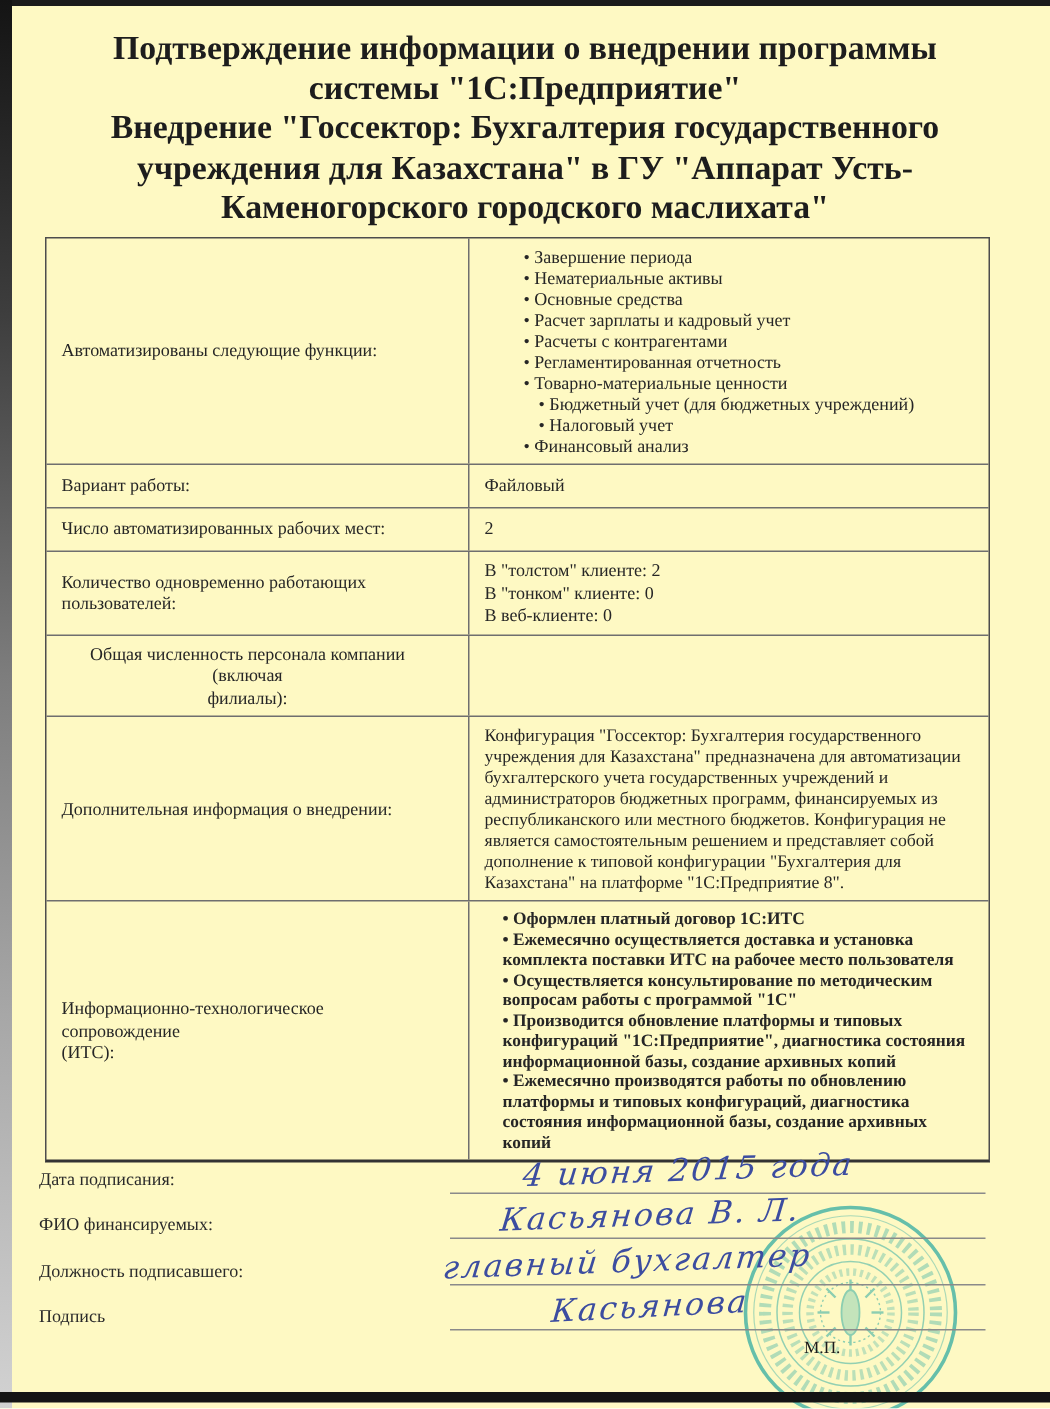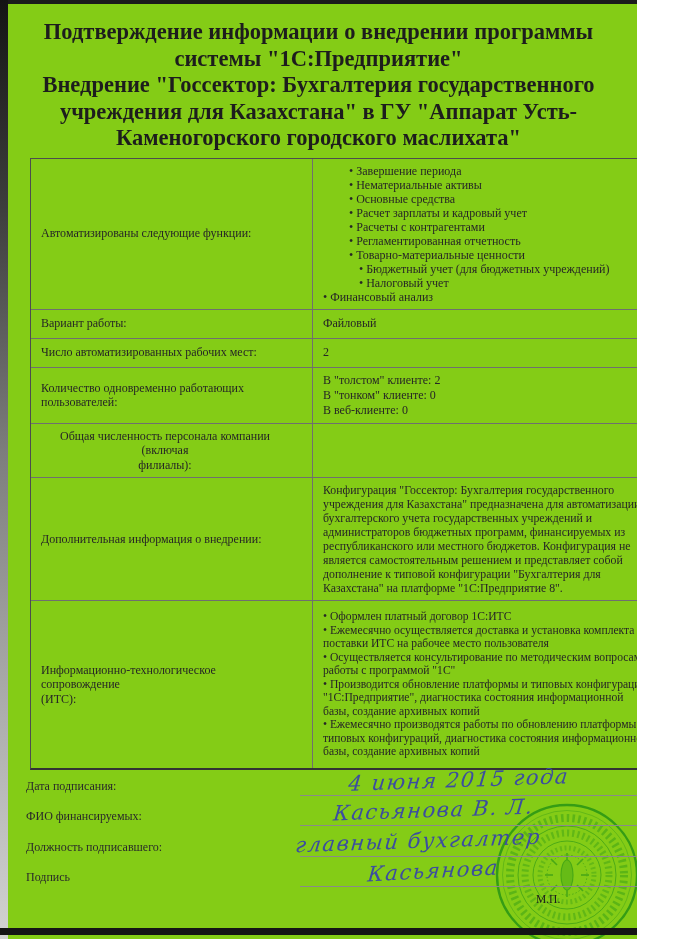--- a/index.html
+++ b/index.html
@@ -1,18 +1,18 @@
 <!DOCTYPE html>
 <html><head>
 <meta charset="utf-8">
 <style>
   html,body{margin:0;padding:0;background:#ffffff;}
   .page{
-    position:relative;width:637px;height:939px;overflow:hidden;
-    background:#84cc16;
+    position:relative;width:700px;height:939px;overflow:hidden;
+    background:#fef9c3;
     font-family:"Liberation Serif","DejaVu Serif",serif;
     color:#262626;
   }
   
   .edge-top{position:absolute;top:0;left:0;right:0;height:4px;background:#1b1b1b;z-index:30;}
   .edge-left{position:absolute;top:0;left:0;width:8px;height:100%;z-index:30;
     background:linear-gradient(180deg,#141414 0%,#3d3d3d 22%,#7d7d7d 48%,#a7a7a7 72%,#d2d2d2 100%);}
   .edge-bottom{position:absolute;top:928px;left:0;right:0;height:7px;background:#141414;z-index:40;}
 
   
@@ -42,24 +42,24 @@
     font-size:12px;line-height:15px;white-space:pre-line;
   }
   .r0{min-height:150px;} .r1{min-height:28px;} .r2{min-height:28px;}
   .r3{min-height:48px;} .r4{min-height:38px;text-align:center;} .r5{min-height:114px;}
   .r6{min-height:167px;}
   .r5 .cell-value{font-size:11.8px;line-height:14px;}
   .r6 .cell-value{font-size:11.6px;line-height:13.5px;}
   .blist{display:block;width:100%;}
   .li{line-height:14px;}
   .li::before{content:"• ";}
-  .li.lvl1{}
+  .li.lvl1{margin-left:26px;}
   .li.lvl2{margin-left:36px;}
   .li.lvl3{margin-left:26px;}
-  .r6 .li{line-height:13.5px;margin-left:0;}
+  .r6 .li{line-height:13.5px;margin-left:12px;font-weight:bold;}
 
   
   .sign-area{position:absolute;left:0;top:730px;width:700px;height:209px;}
   .sig-label{position:absolute;left:26px;font-size:12px;color:#2a2a2a;}
   .sig-line{position:absolute;left:300px;width:357px;height:0;border-top:1px solid #8a8a8a;z-index:6;}
   .hw{
     position:absolute;left:300px;width:357px;height:30px;
     text-align:center;z-index:10;
     font-family:"DejaVu Serif","Liberation Serif",serif;
     font-style:italic;font-size:21px;letter-spacing:1.5px;

